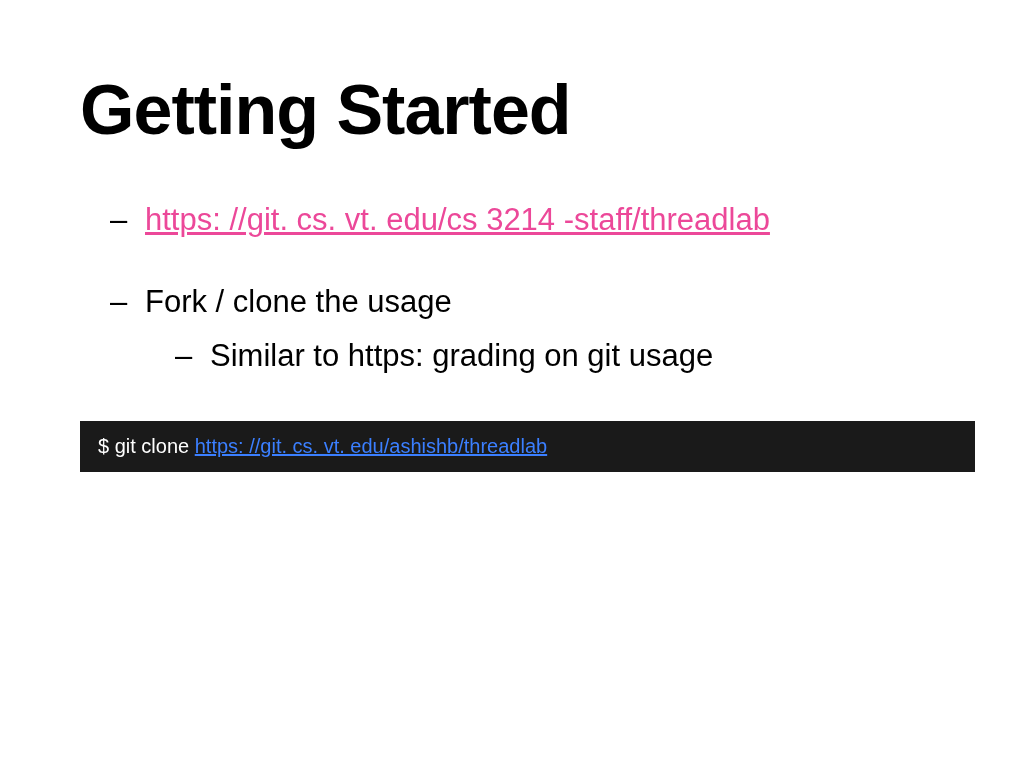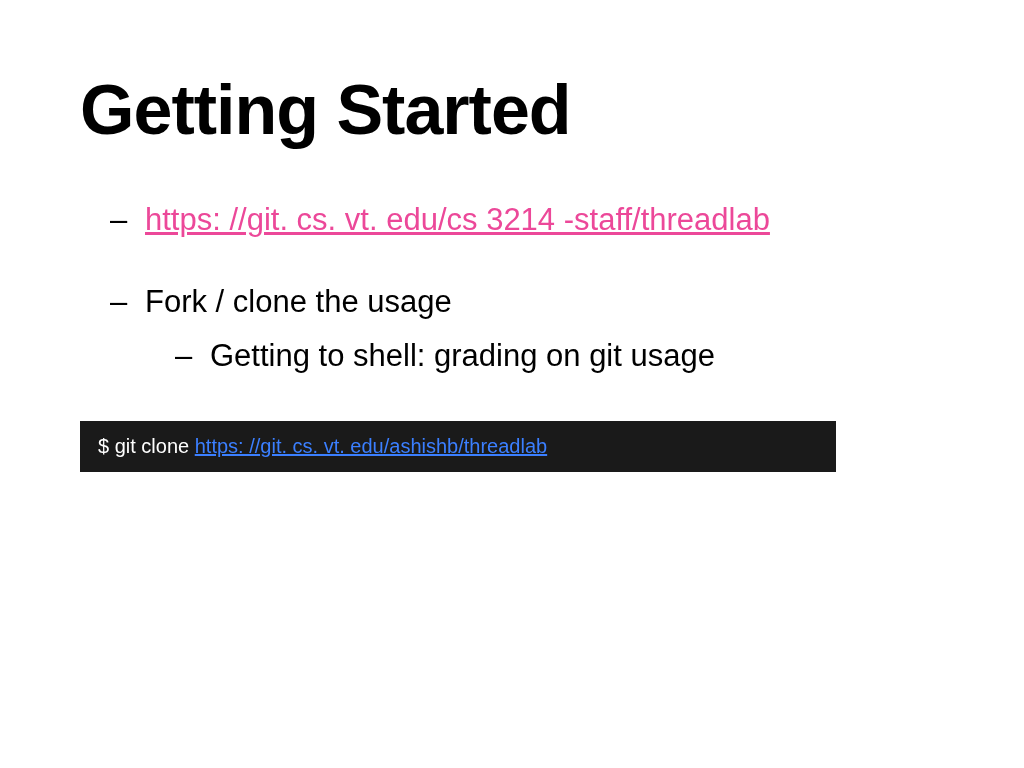--- a/index.html
+++ b/index.html
@@ -66,21 +66,21 @@
       color: #ec4899;
       text-decoration: underline;
     }
     .code-block {
       background: #1a1a1a;
       color: #fff;
       padding: 14px 18px;
       font-size: 20px;
       margin-left: 0;
       margin-top: 5px;
-      width: 756px;
+      width: 895px;
     }
     .code-block .prefix {
       color: #fff;
     }
     .code-block a.code-link {
       color: #3b7fff;
       text-decoration: underline;
     }
   </style>
 </head>
@@ -90,21 +90,21 @@
   <h1 class="title">Getting Started</h1>
 
   <ul class="level1">
     <li>
       <a href="#" class="link">https: //git. cs. vt. edu/cs 3214 -staff/threadlab</a>
     </li>
     <li>
       <span>Fork / clone the usage</span>
       <ul class="level2">
         <li>
-          <span>Getting to shell: grading on git usage</span>
+          <span>Similar to https: grading on git usage</span>
         </li>
       </ul>
     </li>
   </ul>
 
   <div class="code-block">
     <span class="prefix">$ git clone </span><a href="#" class="code-link">https: //git. cs. vt. edu/ashishb/threadlab</a>
   </div>
 </div>
 

